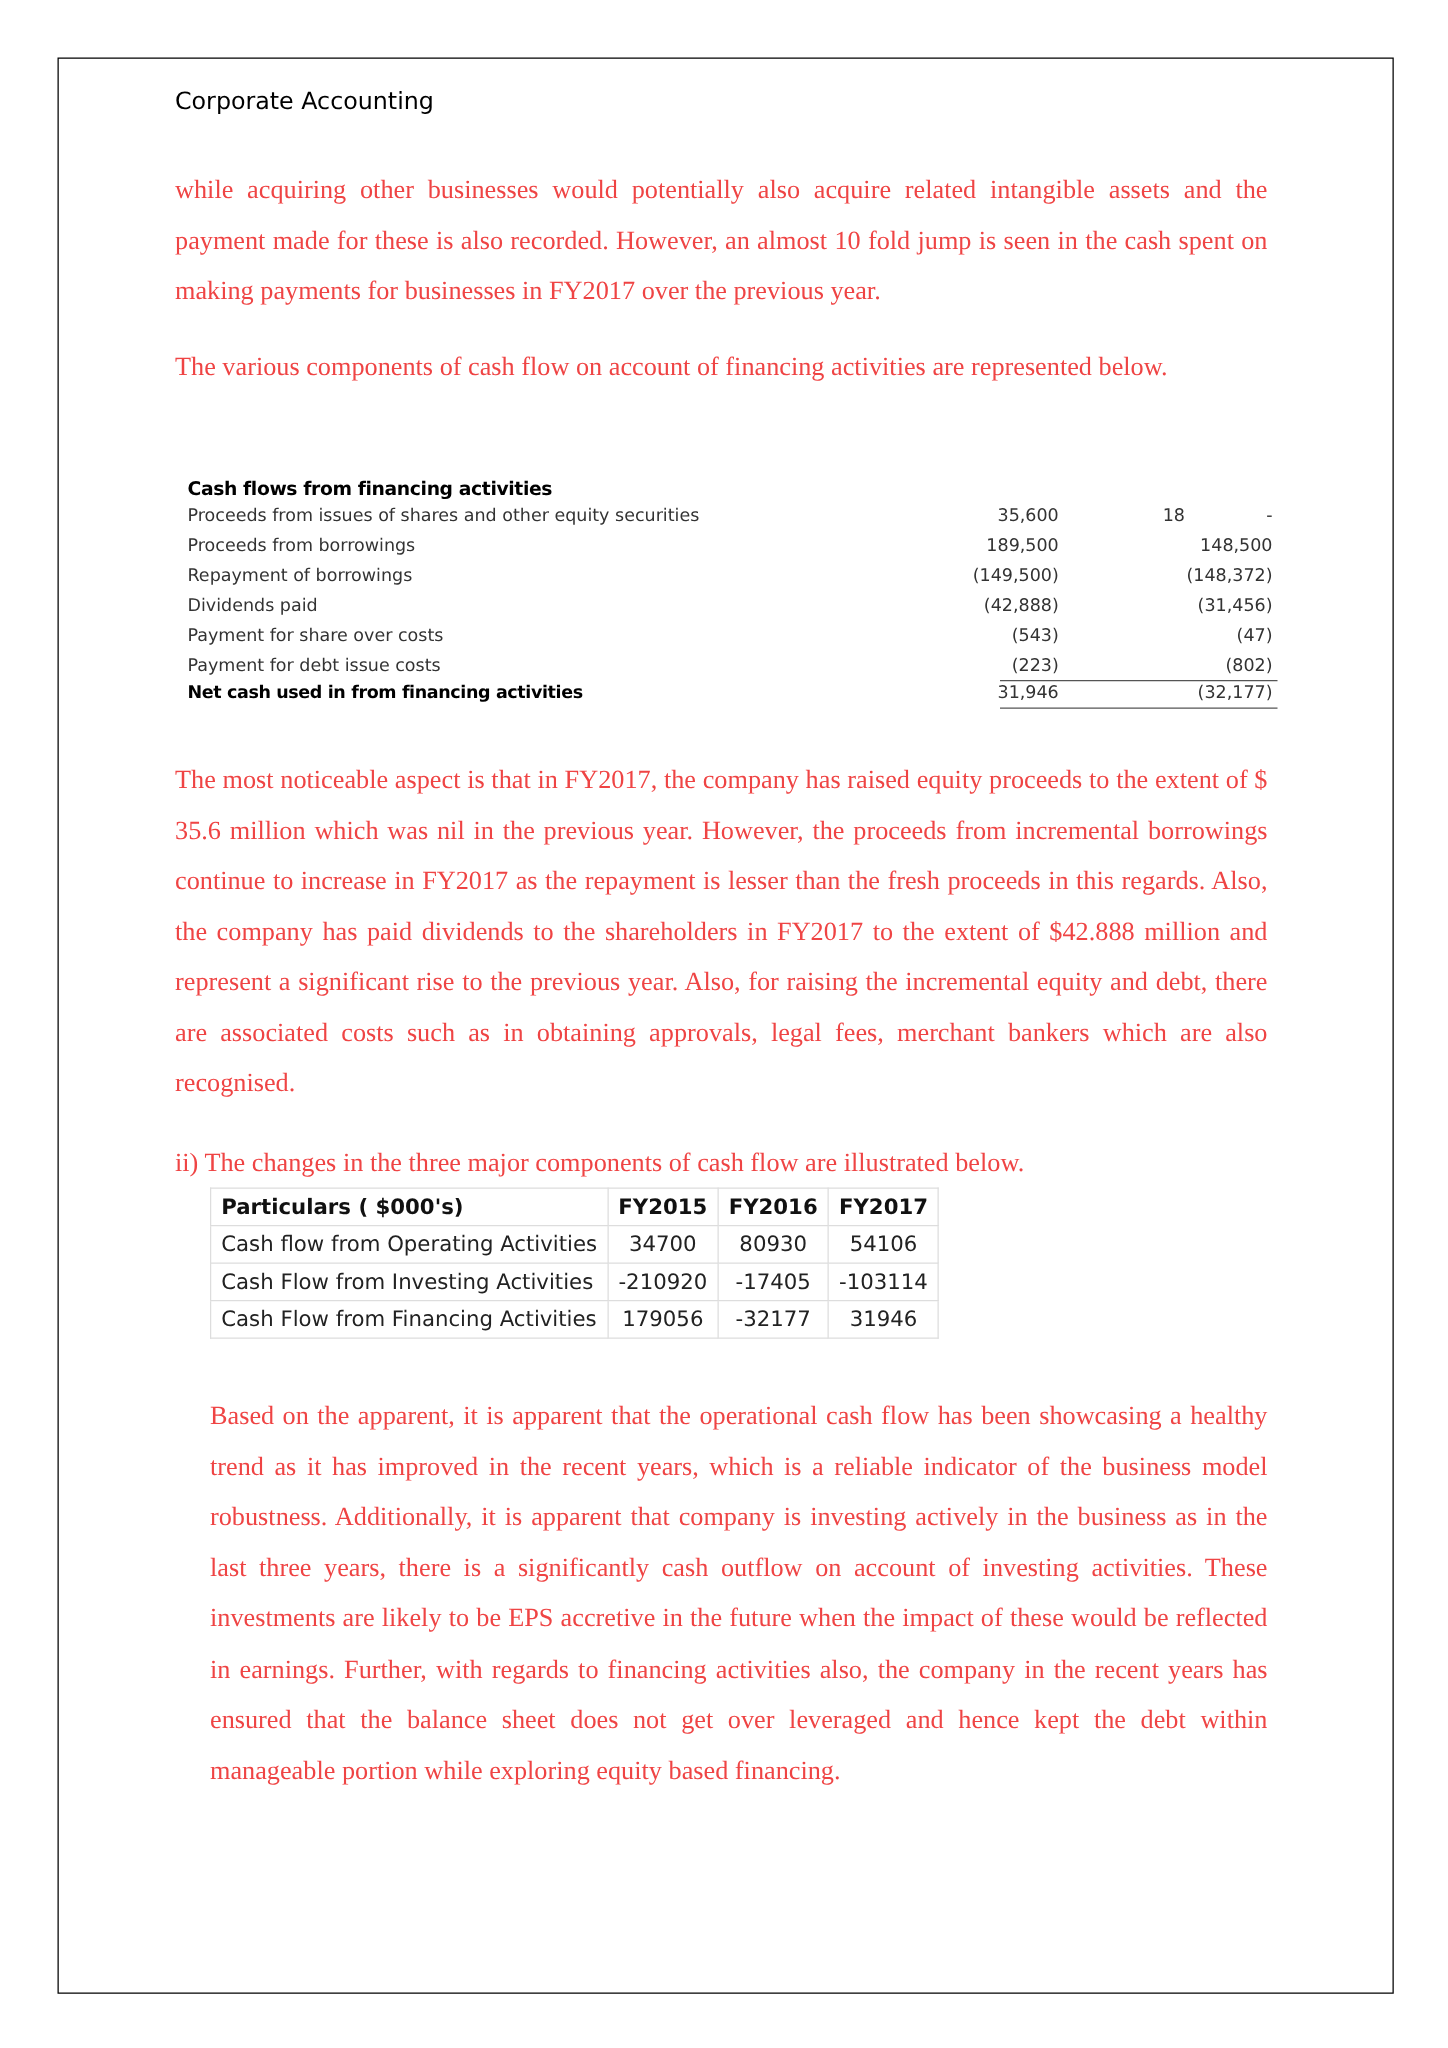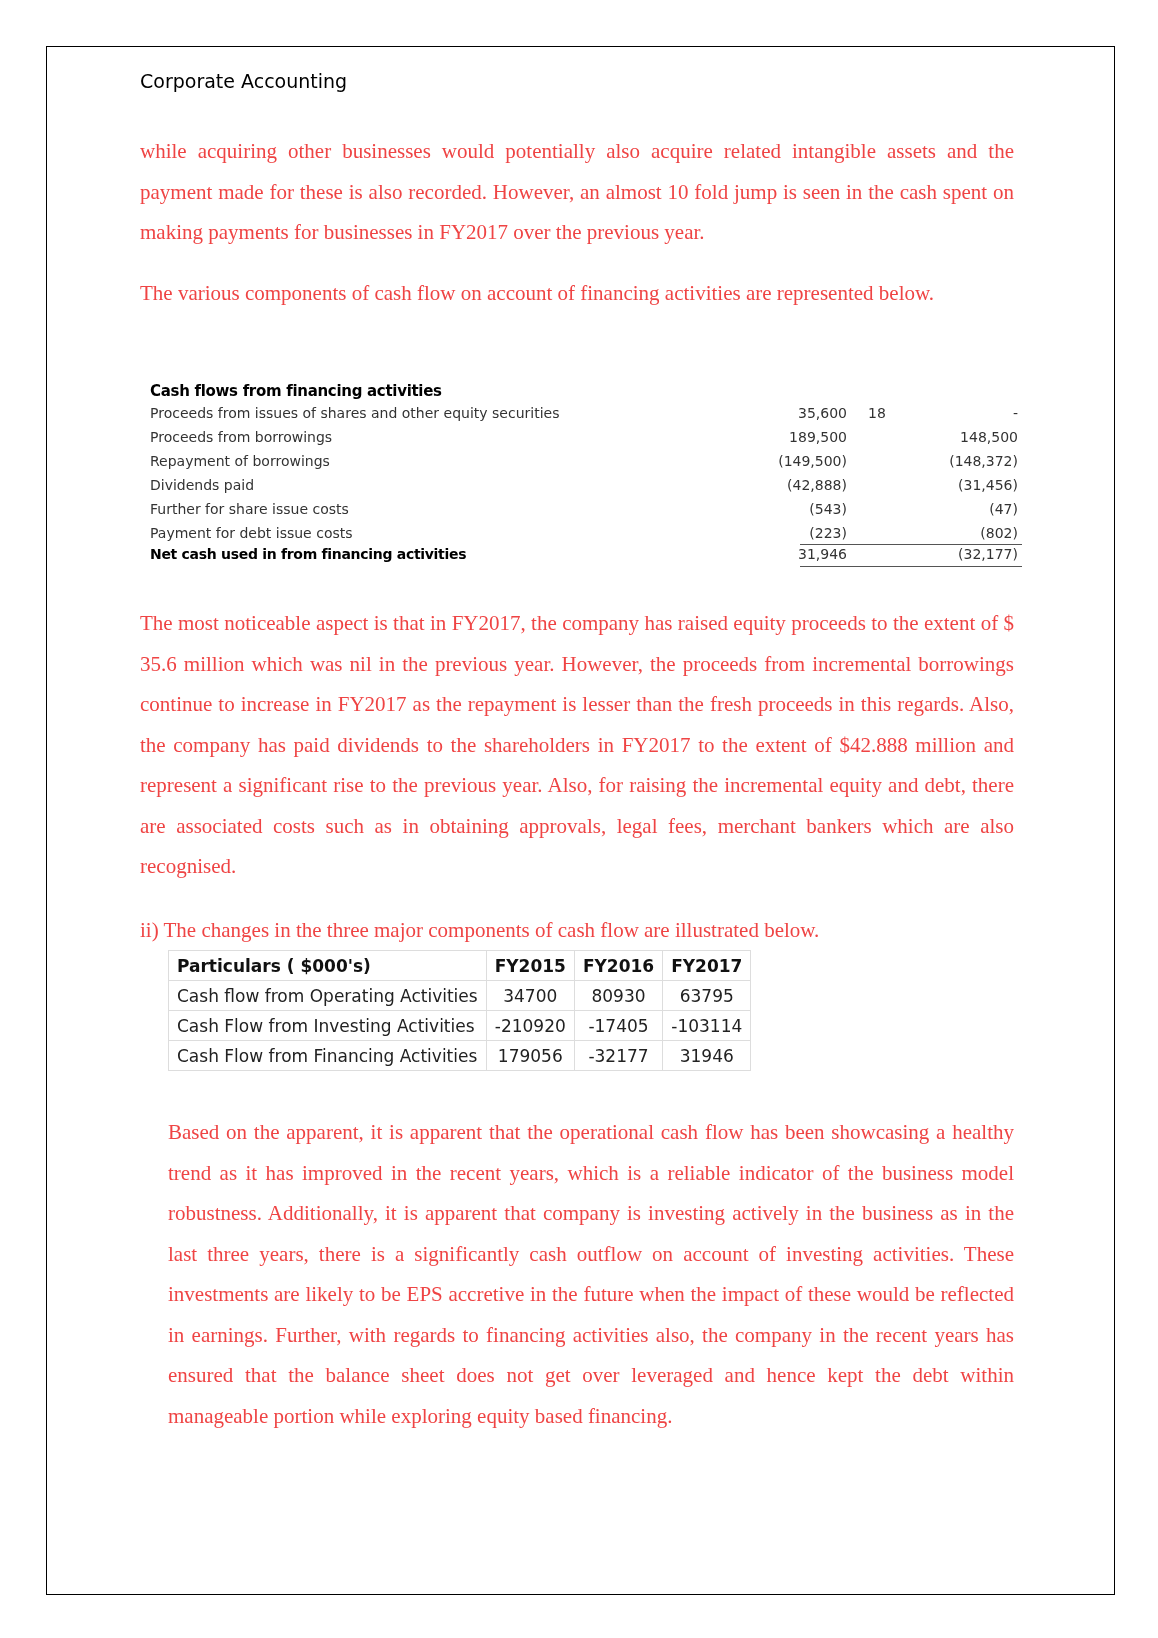--- a/index.html
+++ b/index.html
@@ -3,21 +3,21 @@
 <meta charset="utf-8">
 <style>
   html, body { margin:0; padding:0; background:#fff; }
   body { width:1158px; height:1638px; position:relative; overflow:hidden; }
   .page-border { position:absolute; left:46px; top:46px; width:1069px; height:1549px; border:1px solid #000; box-sizing:border-box; }
   .header { position:absolute; left:140px; top:70px; font-family:"DejaVu Sans", sans-serif; font-size:19px; color:#000; }
   .para { position:absolute; font-family:"Liberation Serif", serif; font-size:21px; line-height:40.5px; color:#ef4444; text-align:justify; }
   .fin { position:absolute; left:150px; top:382px; width:872px; font-family:"DejaVu Sans", sans-serif; font-size:14px; color:#333; }
   .fin .row { position:absolute; left:0; height:22px; width:872px; }
   .fin .lbl { position:absolute; left:0; white-space:nowrap; }
-  .fin .note { position:absolute; left:642px; width:170px; text-align:center; }
+  .fin .note { position:absolute; left:628px; width:170px; text-align:right; }
   .fin .v1 { position:absolute; right:175px; text-align:right; }
   .fin .v2 { position:absolute; right:4px; text-align:right; }
   .fin .bold { font-weight:bold; color:#000; letter-spacing:-0.3px; }
   .summary { position:absolute; left:168px; top:950px; border-collapse:collapse; font-family:"DejaVu Sans", sans-serif; font-size:17px; color:#222; }
   .summary td, .summary th { border:1px solid #ddd; padding:3px 8px; height:23px; white-space:nowrap; }
   .summary th { font-weight:bold; color:#111;margin-left:48px; }
   .summary td.num, .summary th.num { text-align:center; }
   .summary th.lbl { text-align:left; }
 </style>
 </head>
@@ -49,21 +49,21 @@
     <span class="lbl">Repayment of borrowings</span>
     <span class="v1">(149,500)</span>
     <span class="v2">(148,372)</span>
   </div>
   <div class="row" style="top:95px;">
     <span class="lbl">Dividends paid</span>
     <span class="v1">(42,888)</span>
     <span class="v2">(31,456)</span>
   </div>
   <div class="row" style="top:119px;">
-    <span class="lbl">Further for share issue costs</span>
+    <span class="lbl">Payment for share over costs</span>
     <span class="v1">(543)</span>
     <span class="v2">(47)</span>
   </div>
   <div class="row" style="top:143px;">
     <span class="lbl">Payment for debt issue costs</span>
     <span class="v1">(223)</span>
     <span class="v2">(802)</span>
   </div>
   <div style="position:absolute; left:650px; top:162px; width:222px; height:1px; background:#555;"></div>
   <div class="row" style="top:164px;">
@@ -82,21 +82,21 @@
       <tr>
     <th class="lbl">Particulars ( $000's)</th>
     <th class="num">FY2015</th>
     <th class="num">FY2016</th>
     <th class="num">FY2017</th>
   </tr>
   <tr>
     <td>Cash flow from Operating Activities</td>
     <td class="num">34700</td>
     <td class="num">80930</td>
-    <td class="num">63795</td>
+    <td class="num">54106</td>
   </tr>
   <tr>
     <td>Cash Flow from Investing Activities</td>
     <td class="num">-210920</td>
     <td class="num">-17405</td>
     <td class="num">-103114</td>
   </tr>
   <tr>
     <td>Cash Flow from Financing Activities</td>
     <td class="num">179056</td>

